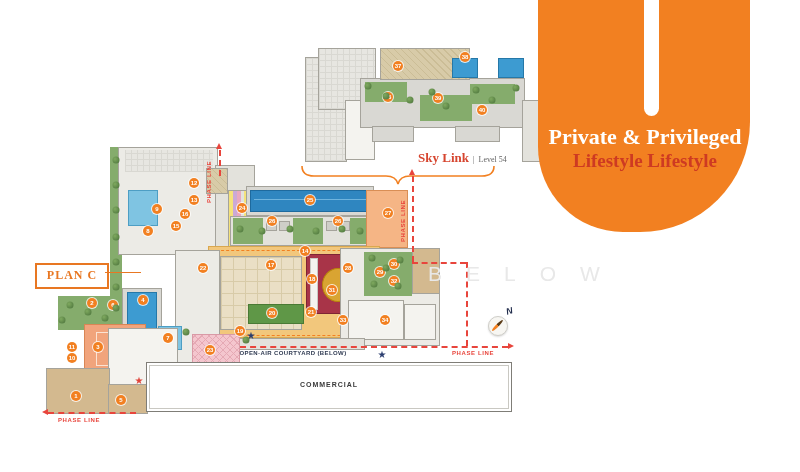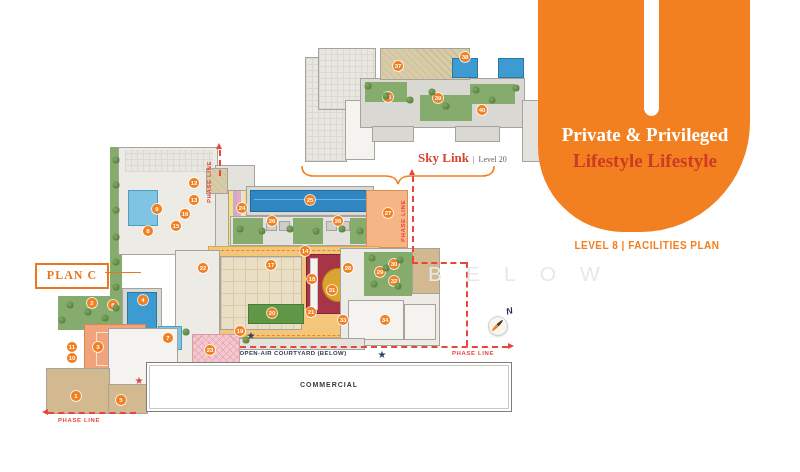--- a/index.html
+++ b/index.html
@@ -54,21 +54,21 @@
           transform:translate(-50%,-50%);box-shadow:0 0 0 1px rgba(255,255,255,.8);}
   .star{position:absolute;transform:translate(-50%,-50%);font-size:10px;line-height:10px;}
   .tree{position:absolute;width:7px;height:7px;border-radius:50%;
         background:radial-gradient(circle at 35% 35%,#7FA95F,#49713A);transform:translate(-50%,-50%);}
   
   #blob{position:absolute;left:538px;top:0;width:212px;height:232px;background:#F28021;
         border-radius:0 0 110px 85px;}
   #blob-notch{position:absolute;left:644px;top:0;width:15px;height:116px;background:#fff;
         border-radius:0 0 8px 8px;}
   #title1{position:absolute;left:545px;top:124px;width:200px;text-align:center;color:#fff;
-        font-size:19px;font-weight:bold;}
+        font-size:22px;font-weight:bold;}
   #title2{position:absolute;left:545px;top:150px;width:200px;text-align:center;color:#CE3A22;
         font-size:19px;font-weight:bold;}
   #plan-caption{position:absolute;left:558px;top:240px;width:178px;text-align:center;
         color:#F28021;font-size:10px;font-weight:bold;letter-spacing:0.5px;}
   
   #tower-c{position:absolute;left:35px;top:263px;width:70px;height:22px;border:2px solid #E87722;
         background:#fff;color:#E87722;font-size:12px;font-weight:bold;letter-spacing:1px;
         text-align:center;line-height:21px;}
   
   #skydeck-label{position:absolute;left:418px;top:148px;white-space:nowrap;}
@@ -113,31 +113,30 @@
     <div class="b pool-m" style="left:452px;top:58px;width:26px;height:20px;"></div>
     <div class="b pool-m" style="left:498px;top:58px;width:26px;height:20px;"></div>
     <div class="b gray2" style="left:522px;top:100px;width:38px;height:62px;"></div>
     <div class="b deck" style="left:372px;top:126px;width:42px;height:16px;"></div>
     <div class="b deck" style="left:455px;top:126px;width:45px;height:16px;"></div>
   </div>
 
   <div id="skydeck-label" class="serif">
     <span class="t1">Sky Link</span>
     <span class="t2">|</span>
-    <span class="t2">Level 20</span>
+    <span class="t2">Level 54</span>
   </div>
   <svg class="abs" style="left:300px;top:164px;" width="198" height="24">
     <path d="M2,2 Q2,12 14,12 L86,12 Q96,12 98,20 Q100,12 110,12 L182,12 Q194,12 194,2" fill="none" stroke="#F28021" stroke-width="1.6"></path>
   </svg>
 
   <div id="blob"></div>
   <div id="blob-notch"></div>
   <div id="title1" class="serif">Private &amp; Privileged</div>
   <div id="title2" class="serif">Lifestyle Lifestyle</div>
-  <div id="plan-caption">LEVEL 8  |  FACILITIES PLAN</div>
 
   <div>
 
     <div class="b green nob" style="left:110px;top:147px;width:12px;height:185px;"></div>
     <div class="b gray" style="left:118px;top:147px;width:100px;height:108px;"></div>
     <div class="b hatch nob" style="left:125px;top:150px;width:88px;height:22px;"></div>
     <div class="b gray2" style="left:215px;top:165px;width:40px;height:85px;"></div>
     <div class="b tanh" style="left:206px;top:168px;width:22px;height:26px;"></div>
     <div class="b stripes" style="left:228px;top:190px;width:22px;height:58px;"></div>
     <div class="b pool-l" style="left:128px;top:190px;width:30px;height:36px;"></div>

